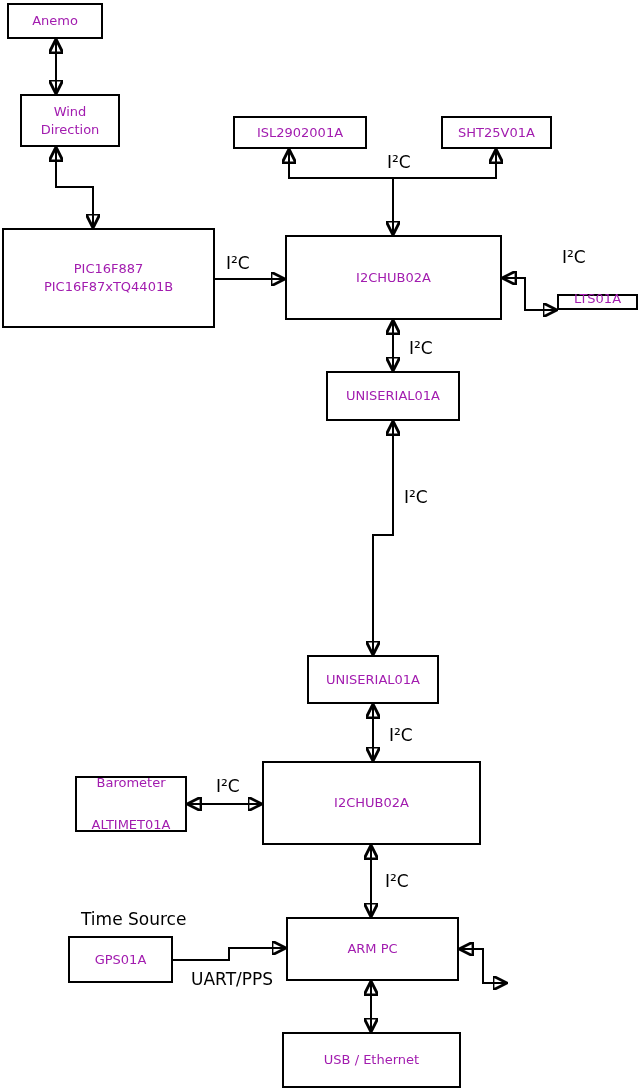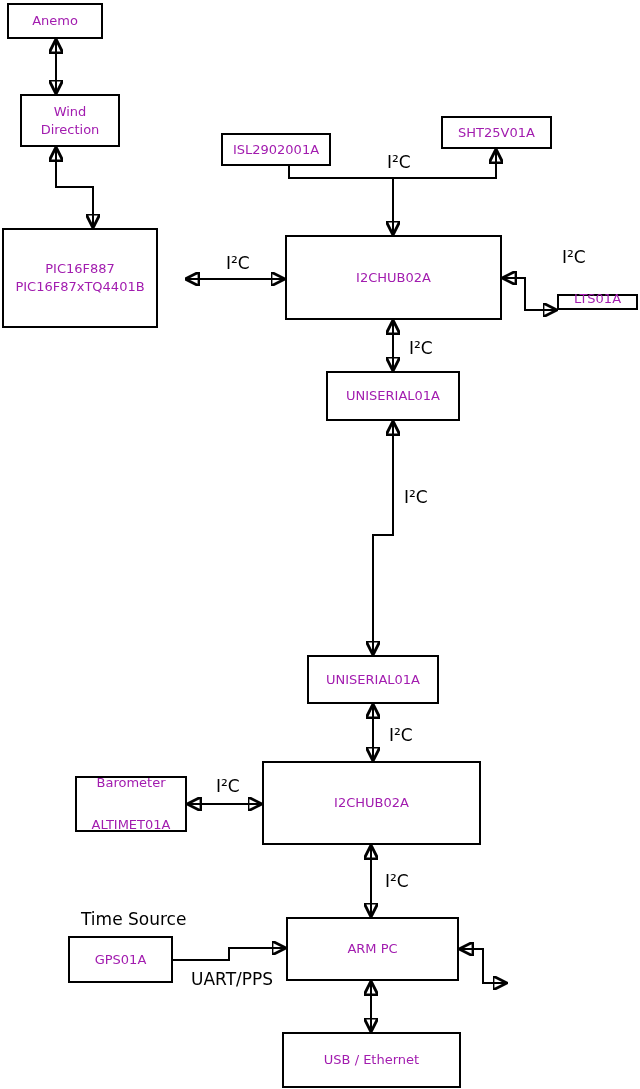--- a/index.html
+++ b/index.html
@@ -79,26 +79,26 @@
 
   <div class="node" style="left:7px; top:3px; width:96px; height:36px;">
     <span>Anemo</span>
   </div>
 
   <div class="node" style="left:6px; top:94px; width:100px; height:53px;margin-left:14px;">
     <span>Wind</span>
     <span>Direction</span>
   </div>
 
-  <div class="node" style="left:2px; top:228px; width:156px; height:100px;">
+  <div class="node" style="left:2px; top:228px; width:213px; height:100px;">
     <span>PIC16F887</span>
     <span>PIC16F87xTQ4401B</span>
   </div>
 
-  <div class="node" style="left:221px; top:116px; width:110px; height:33px;margin-top:17px;">
+  <div class="node" style="left:233px; top:116px; width:134px; height:33px;">
     <span>ISL2902001A</span>
   </div>
 
   <div class="node" style="left:441px; top:116px; width:111px; height:33px;">
     <span>SHT25V01A</span>
   </div>
 
   <div class="node" style="left:285px; top:235px; width:217px; height:85px;">
     <span>I2CHUB02A</span>
   </div>

